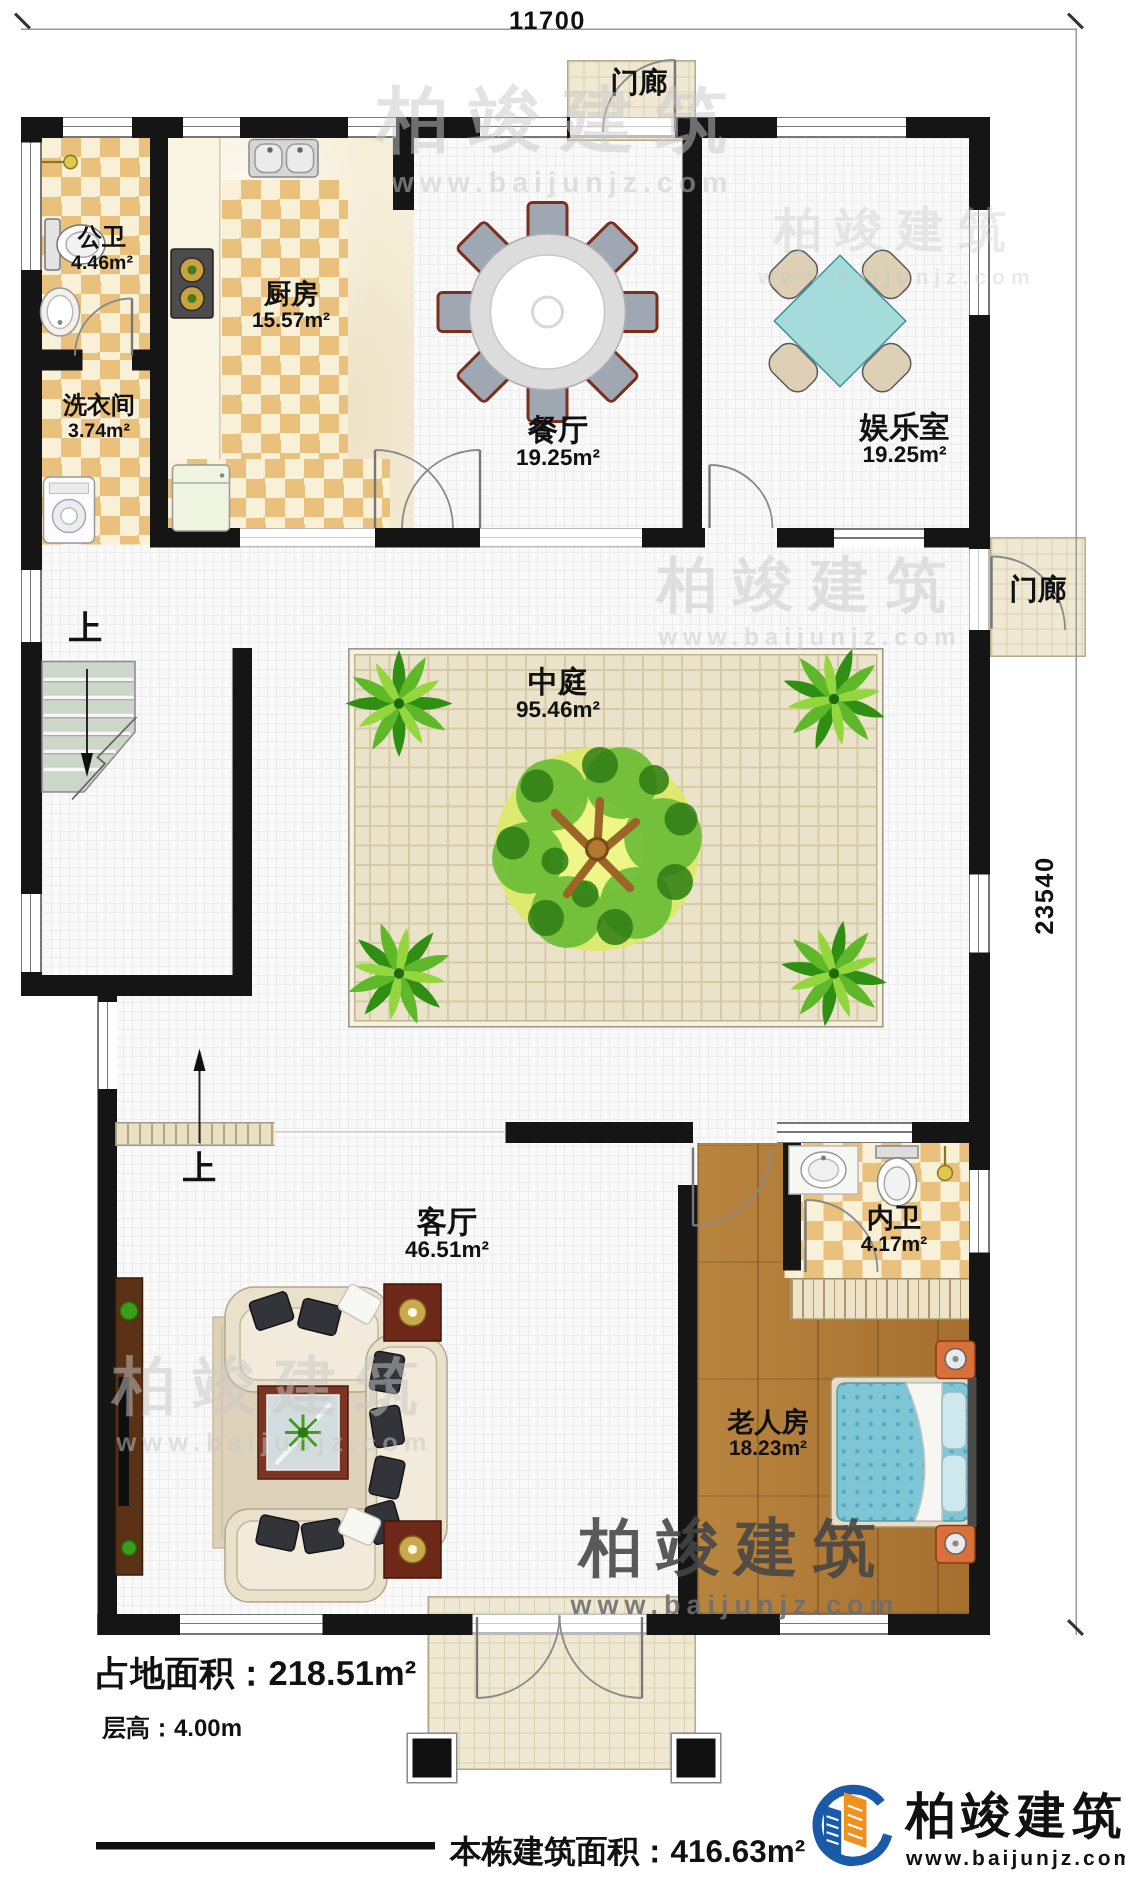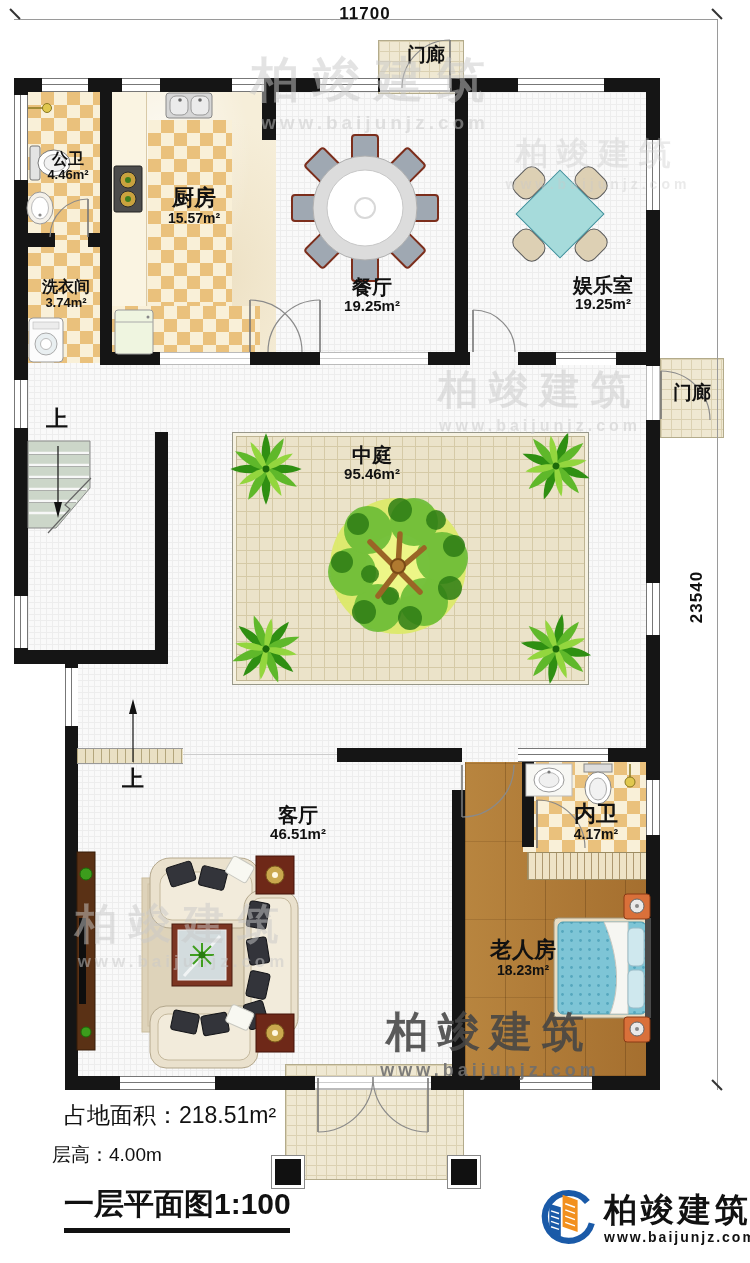--- a/index.html
+++ b/index.html
@@ -19,38 +19,38 @@
   
   .wall{background:#151515;}
   .winH{background:linear-gradient(180deg,#777 0 1px,#fff 1px 6px,#777 6px 7px,#fff 7px 13px,#777 13px 14px);}
   .winV{background:linear-gradient(90deg,#777 0 1px,#fff 1px 6px,#777 6px 7px,#fff 7px 13px,#777 13px 14px);}
   .sill{background:linear-gradient(180deg,#bbb 0 1px,#fff 1px 6px,#ccc 6px 7px,#fff 7px 12px,#bbb 12px 13px);}
   .sillV{background:linear-gradient(90deg,#bbb 0 1px,#fff 1px 6px,#ccc 6px 7px,#fff 7px 13px,#bbb 13px 14px);}
   .sillTan{background-color:#e9e0c4;background-image:repeating-linear-gradient(90deg,#b3a67c 0 1px,transparent 1px 8px);border-top:1px solid #999;border-bottom:1px solid #999;}
   .hairline{background:#ccc;}
   
   .rl{text-align:center;font-weight:bold;line-height:1.12;z-index:7;}
-  .rl .nm{font-size:22px;}
+  .rl .nm{font-size:18px;}
   .rl .ar{font-size:14px;}
   .rl.big .nm{font-size:20px;} .rl.big .ar{font-size:15px;}
   .rl.small .nm{font-size:16px;} .rl.small .ar{font-size:13px;}
   .plabel{font-weight:bold;font-size:19px;z-index:7;text-align:center;}
   .uplabel{font-weight:bold;font-size:22px;z-index:7;}
   .dimtext{font-weight:bold;font-size:17px;z-index:7;text-align:center;letter-spacing:1px;}
   .dimline{background:#9a9a9a;z-index:2;}
   .tick{width:14px;height:2px;background:#333;transform:rotate(45deg);z-index:2;}
   
   .wm{display:flex;flex-direction:column;align-items:center;z-index:8;pointer-events:none;color:#c9c9c9;opacity:.5;font-weight:bold;white-space:nowrap;}
   .wm .t{letter-spacing:14px;}
   .wm .u{letter-spacing:4px;}
   .wm.dark{color:#454545;opacity:.88;}
   .wm.dark .u{color:#6e6e6e;}
   
   .info{z-index:9;white-space:nowrap;}
-  .info .lab,.info .val{font-weight:400;}
+  .info .lab,.info .val{font-weight:700;}
   .title-underline{background:#111;z-index:9;}
   #logo{display:flex;align-items:center;gap:6px;z-index:9;}
   #logo .lt{display:flex;flex-direction:column;line-height:1.05;}
   #logo .cn{font-size:33px;font-weight:900;letter-spacing:4px;}
   #logo .en{font-size:14px;font-weight:bold;letter-spacing:2px;margin-top:3px;}
   .col{background:#111;border:3px solid #fff;box-shadow:0 0 0 1px #888;z-index:6;}
   svg.overlay{position:absolute;left:0;top:0;z-index:6;pointer-events:none;}
 </style>
 </head>
 <body>
@@ -415,21 +415,21 @@
   <div class="a sill" style="left:315px;top:1076px;width:116px;height:14px;z-index:5;"></div>
   <div class="a winH" style="left:520px;top:1076px;width:72px;height:14px;z-index:5;"></div>
 
   <div class="a col" style="left:272px;top:1156px;width:26px;height:26px;"></div>
   <div class="a col" style="left:448px;top:1156px;width:26px;height:26px;"></div>
 
   <div class="a rl small" style="left:35px;top:150px;width:66px;">
     <div class="nm">公卫</div>
       <div class="ar">4.46m²</div>
   </div>
-  <div class="a rl small" style="left:28px;top:278px;width:76px;">
+  <div class="a rl small" style="left:28px;top:262px;width:76px;">
     <div class="nm">洗衣间</div>
       <div class="ar">3.74m²</div>
   </div>
   <div class="a rl" style="left:148px;top:186px;width:92px;">
     <div class="nm">厨房</div>
       <div class="ar">15.57m²</div>
   </div>
   <div class="a rl big" style="left:330px;top:276px;width:84px;">
     <div class="nm">餐厅</div>
       <div class="ar">19.25m²</div>
@@ -443,21 +443,21 @@
       <div class="ar">95.46m²</div>
   </div>
   <div class="a rl big" style="left:254px;top:804px;width:88px;">
     <div class="nm">客厅</div>
       <div class="ar">46.51m²</div>
   </div>
   <div class="a rl" style="left:562px;top:802px;width:68px;">
     <div class="nm">内卫</div>
       <div class="ar">4.17m²</div>
   </div>
-  <div class="a rl" style="left:481px;top:938px;width:84px;">
+  <div class="a rl" style="left:470px;top:938px;width:84px;">
     <div class="nm">老人房</div>
       <div class="ar">18.23m²</div>
   </div>
 
   <div class="a plabel" style="left:398px;top:42px;width:56px;">门廊</div>
   <div class="a plabel" style="left:664px;top:380px;width:56px;">门廊</div>
   <div class="a uplabel" style="left:46px;top:404px;">上</div>
   <div class="a uplabel" style="left:122px;top:764px;">上</div>
 
   <div class="a dimtext" style="left:300px;top:4px;width:130px;">11700</div>
@@ -480,25 +480,27 @@
     <div class="u" style="font-size:17px;">www.baijunjz.com</div>
   </div>
   <div class="a wm dark" style="left:345px;top:1004px;width:290px;">
     <div class="t" style="font-size:42px;letter-spacing:10px;">柏竣建筑</div>
     <div class="u" style="font-size:18px;">www.baijunjz.com</div>
   </div>
 
   <div class="a info" style="left:64px;top:1100px;font-size:23px;">
     <span class="lab">占地面积：</span><span class="val">218.51m²</span>
   </div>
-  <div class="a info" style="left:52px;top:1142px;font-size:19px;">
+  <div class="a info" style="left:68px;top:1142px;font-size:16px;">
     <span class="lab">层高：</span><span class="val">4.00m</span>
   </div>
-  <div class="a info" style="left:64px;top:1184px;font-size:30px;font-weight:600;">一层平面图1:100</div>
   <div class="a title-underline" style="left:64px;top:1228px;width:226px;height:5px;"></div>
+  <div class="a info" style="left:300px;top:1220px;font-size:21px;">
+    <span class="lab">本栋建筑面积：</span><span class="val">416.63m²</span>
+  </div>
 
   <div id="logo" class="a" style="left:536px;top:1186px;">
     <span>
       <svg width="62" height="62" viewBox="0 0 70 70">
         <path d="M58,18 A27,27 0 1 0 63,42" stroke="#1a5aa8" stroke-width="7" fill="none"></path>
         <polygon points="30,10 47,16 47,52 30,46" fill="#f2901e"></polygon>
         <polygon points="15,20 28,24 28,57 15,53" fill="#1a5aa8"></polygon>
         <g stroke="#ffffff" stroke-width="1.6">
             <line x1="17" y1="28" x2="26" y2="31"></line>
             <line x1="17" y1="34" x2="26" y2="37"></line>

